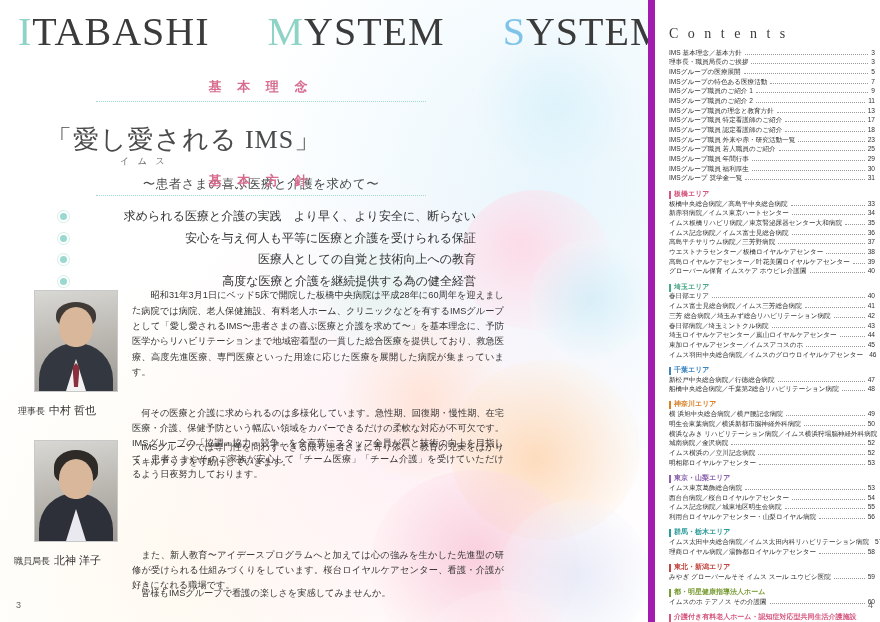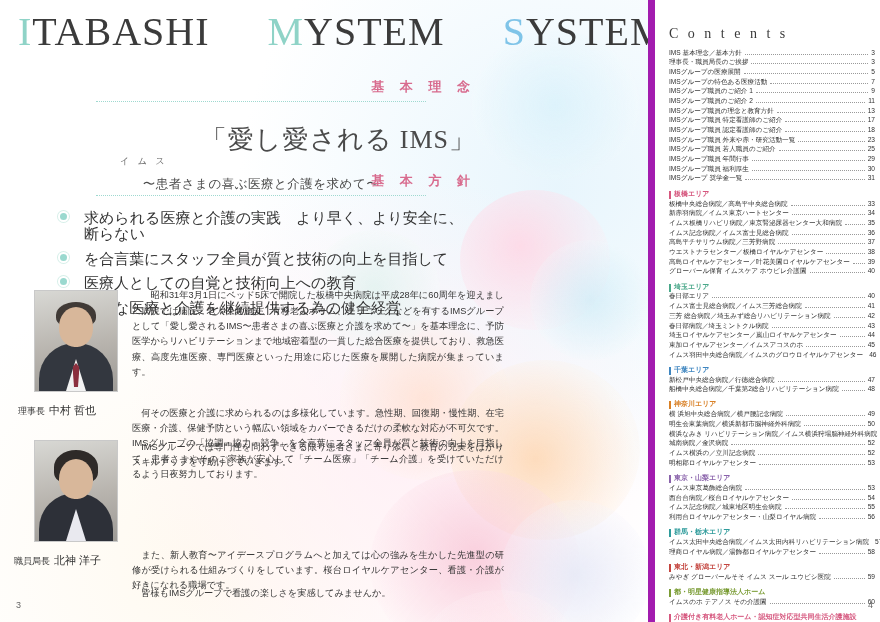--- a/index.html
+++ b/index.html
@@ -56,39 +56,39 @@
     color: #3b3b3b;
     white-space: nowrap;
   }
   .mast-cap { color: #8fd3c7; }
   .mast-cap.blue { color: #7fc4e8; }
   .mast-word { display: inline-block; }
   .mast-spacer { display:inline-block; width: 36px; }
 
   
   .sec-title {
-    text-align: right;
+    text-align: center;
     color: #d86b8e;
     font-size: 13px;
     letter-spacing: 6px;
     font-weight: bold;
   }
   .sec-rule {
     width: 330px;
     margin: 5px auto 0 auto;
     border-top: 1px dotted #9fd9d0;
   }
 
   #rinen-block {
     position: absolute;
     left: 46px; top: 78px;
     width: 430px;
   }
   #rinen-main {
-    text-align: right;
+    text-align: left;
     font-family: "Liberation Serif", "DejaVu Serif", serif;
     font-size: 26px;
     color: #4a4a4a;
     margin-top: 20px;
     letter-spacing: 1px;
   }
   #rinen-ruby {
     text-align: left;
     font-size: 9px;
     color: #6b6b6b;
@@ -109,25 +109,26 @@
     left: 46px; top: 172px;
     width: 430px;
   }
   .policy-list {
     list-style: none;
     margin: 14px 0 0 0;
     padding: 0 0 0 14px;
   }
   .policy-list li {
     position: relative;
-    font-size: 15px;
+    font-size: 12px;
     color: #333;
     line-height: 1.05;
     margin-bottom: 9px;
     padding-left: 24px;
+    text-align: right;
   }
   .policy-list li::before {
     content: "";
     position: absolute;
     left: 0; top: 3px;
     width: 7px; height: 7px;
     border-radius: 50%;
     background: #9ad9cf;
     box-shadow: 0 0 0 2px #ffffff, 0 0 0 3px #d6efe9;
   }
@@ -326,21 +327,21 @@
       <div id="rinen-main">「愛し愛される IMS」</div>
       <div id="rinen-ruby">イ ム ス</div>
       <div id="rinen-sub">〜患者さまの喜ぶ医療と介護を求めて〜</div>
     </div>
 
     <div id="houshin-block">
       <div class="sec-title">基 本 方 針</div>
       <div class="sec-rule"></div>
       <ul class="policy-list">
         <li>求められる医療と介護の実践　より早く、より安全に、断らない</li>
-        <li>を合言葉にスタッフ全員が質と技術の向上を目指して</li>
+        <li>安心を与え何人も平等に医療と介護を受けられる保証</li>
         <li>医療人としての自覚と技術向上への教育</li>
         <li>高度な医療と介護を継続提供する為の健全経営</li>
       </ul>
     </div>
 
     <div class="person" style="left:34px; top:290px;">
       <div class="photo">
         <div class="body"></div>
         <div class="shirt"></div>
         <div class="tie"></div>

